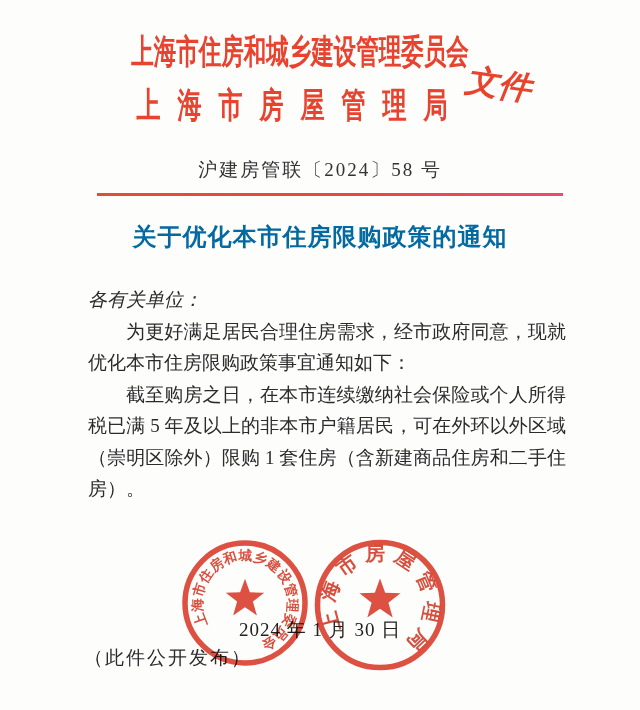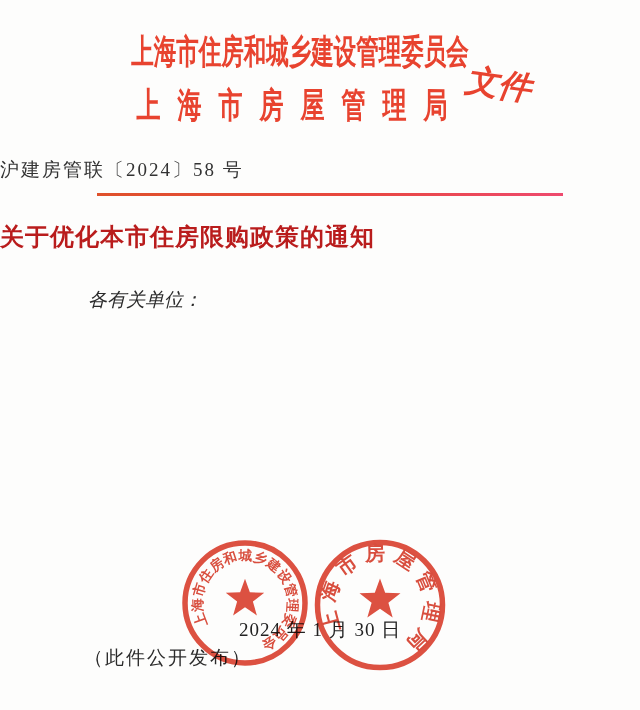--- a/index.html
+++ b/index.html
@@ -32,32 +32,32 @@
   }
   .doc-type {
     position: absolute; left: 468px; top: 58px;
     font-family: "Liberation Sans", "DejaVu Sans", sans-serif;
     font-weight: bold; font-size: 33px; color: #e8432f;
     transform: rotate(8deg) skewX(-14deg); transform-origin: left center;
     white-space: nowrap;
   }
   .doc-number {
     position: absolute; left: 0; top: 157px; width: 640px;
-    text-align: left; font-size: 19px; letter-spacing: 2px; color: #333;
+    text-align: center; font-size: 19px; letter-spacing: 2px; color: #333;
   }
   .red-divider {
     position: absolute; left: 97px; top: 193px; width: 466px; height: 3px;
     background: linear-gradient(90deg, #df512b 0%, #e8473f 55%, #ee4a6e 100%);
   }
 
   
   .doc-title {
     position: absolute; left: 0; top: 221px; width: 640px;
-    text-align: left; font-weight: bold; font-size: 24px;
-    letter-spacing: 1px; color: #b91c1c;
+    text-align: center; font-weight: bold; font-size: 24px;
+    letter-spacing: 1px; color: #0369a1;
   }
 
   
   .doc-body {
     position: absolute; left: 88px; top: 284px; width: 478px;
     font-size: 19px; line-height: 31.5px; color: #2b2b2b;
     text-align: justify; word-break: break-all;
   }
   .doc-body p { margin: 0; text-indent: 2em; }
   .doc-body .salutation { text-indent: 0; font-style: italic; }
@@ -91,20 +91,22 @@
   <div class="doc-type">文件</div>
 
   <div class="doc-number">沪建房管联〔2024〕58 号</div>
 
   <div class="red-divider"></div>
 
   <div class="doc-title">关于优化本市住房限购政策的通知</div>
 
   <div class="doc-body">
     <p class="salutation">各有关单位：</p>
+    <p>为更好满足居民合理住房需求，经市政府同意，现就优化本市住房限购政策事宜通知如下：</p>
+    <p>截至购房之日，在本市连续缴纳社会保险或个人所得税已满 5 年及以上的非本市户籍居民，可在外环以外区域（崇明区除外）限购 1 套住房（含新建商品住房和二手住房）。</p>
   </div>
 
   <div class="sign-date">2024 年 1 月 30 日</div>
   <div class="release-note">（此件公开发布）</div>
 
   <svg class="seal seal-left" width="130" height="130" viewBox="0 0 130 130">
     <defs>
       <path id="sealPathL" d="M 22,65 A 43,43 0 1 1 108,65 A 43,43 0 1 1 22,65" fill="none"></path>
     </defs>
     <circle cx="65" cy="65" r="60" fill="none" stroke="#dc4333" stroke-width="5.5"></circle>

